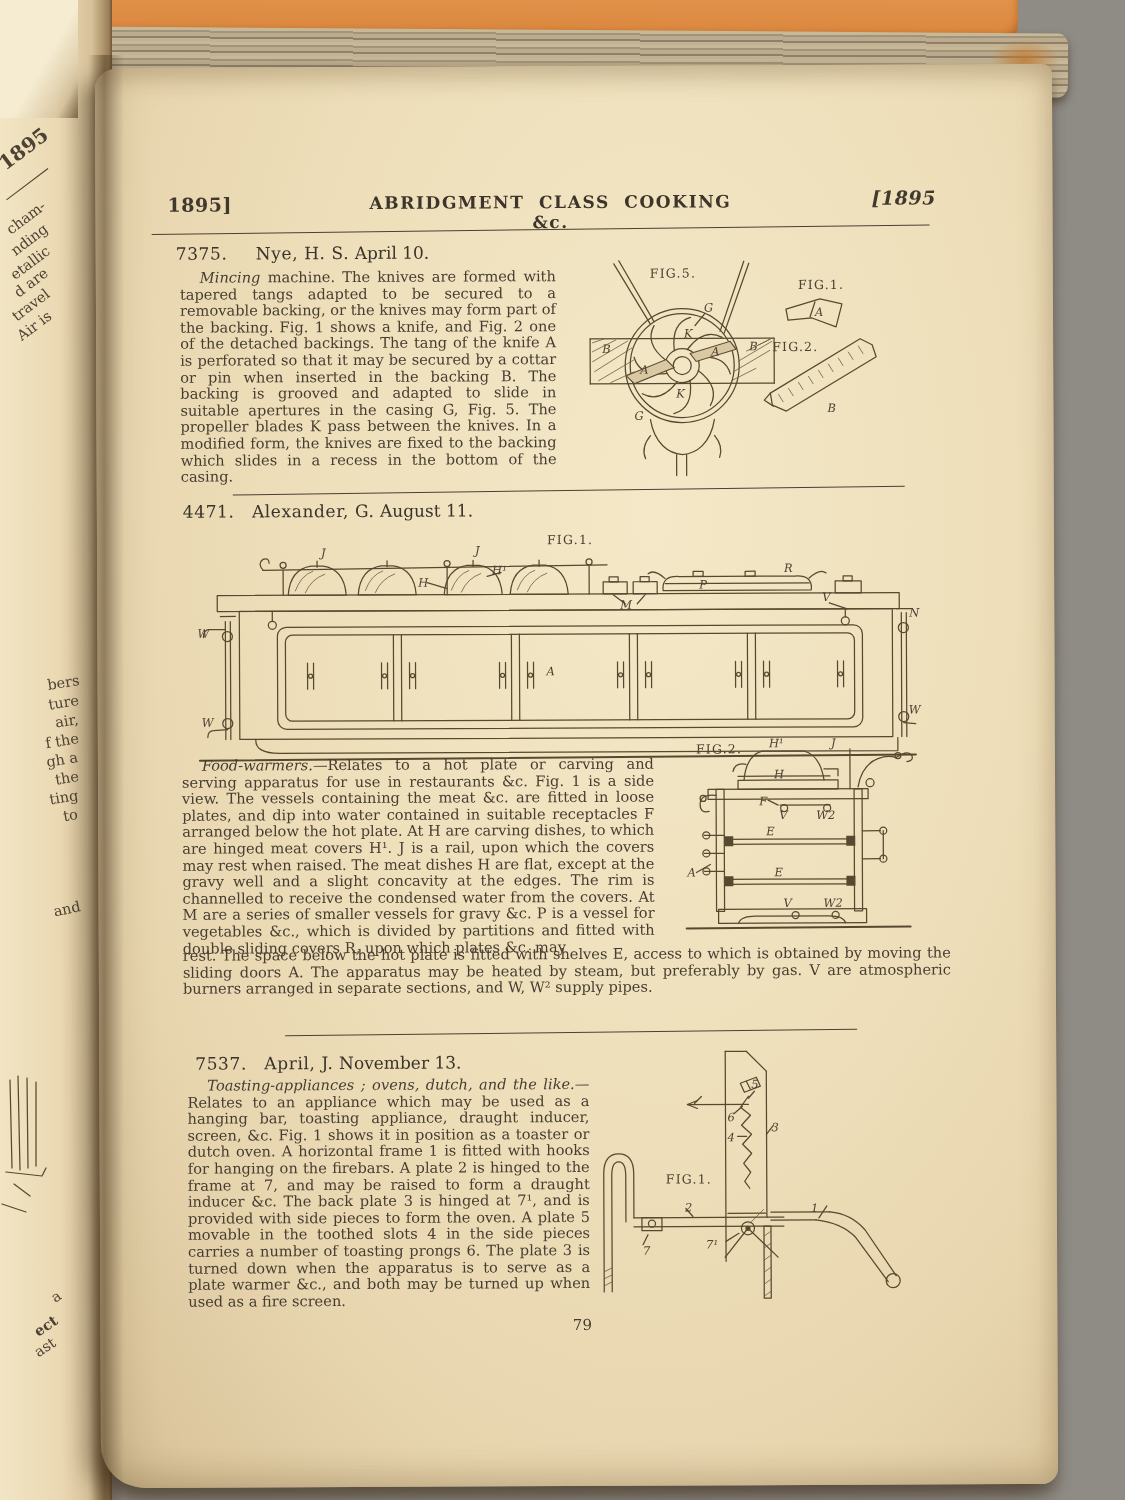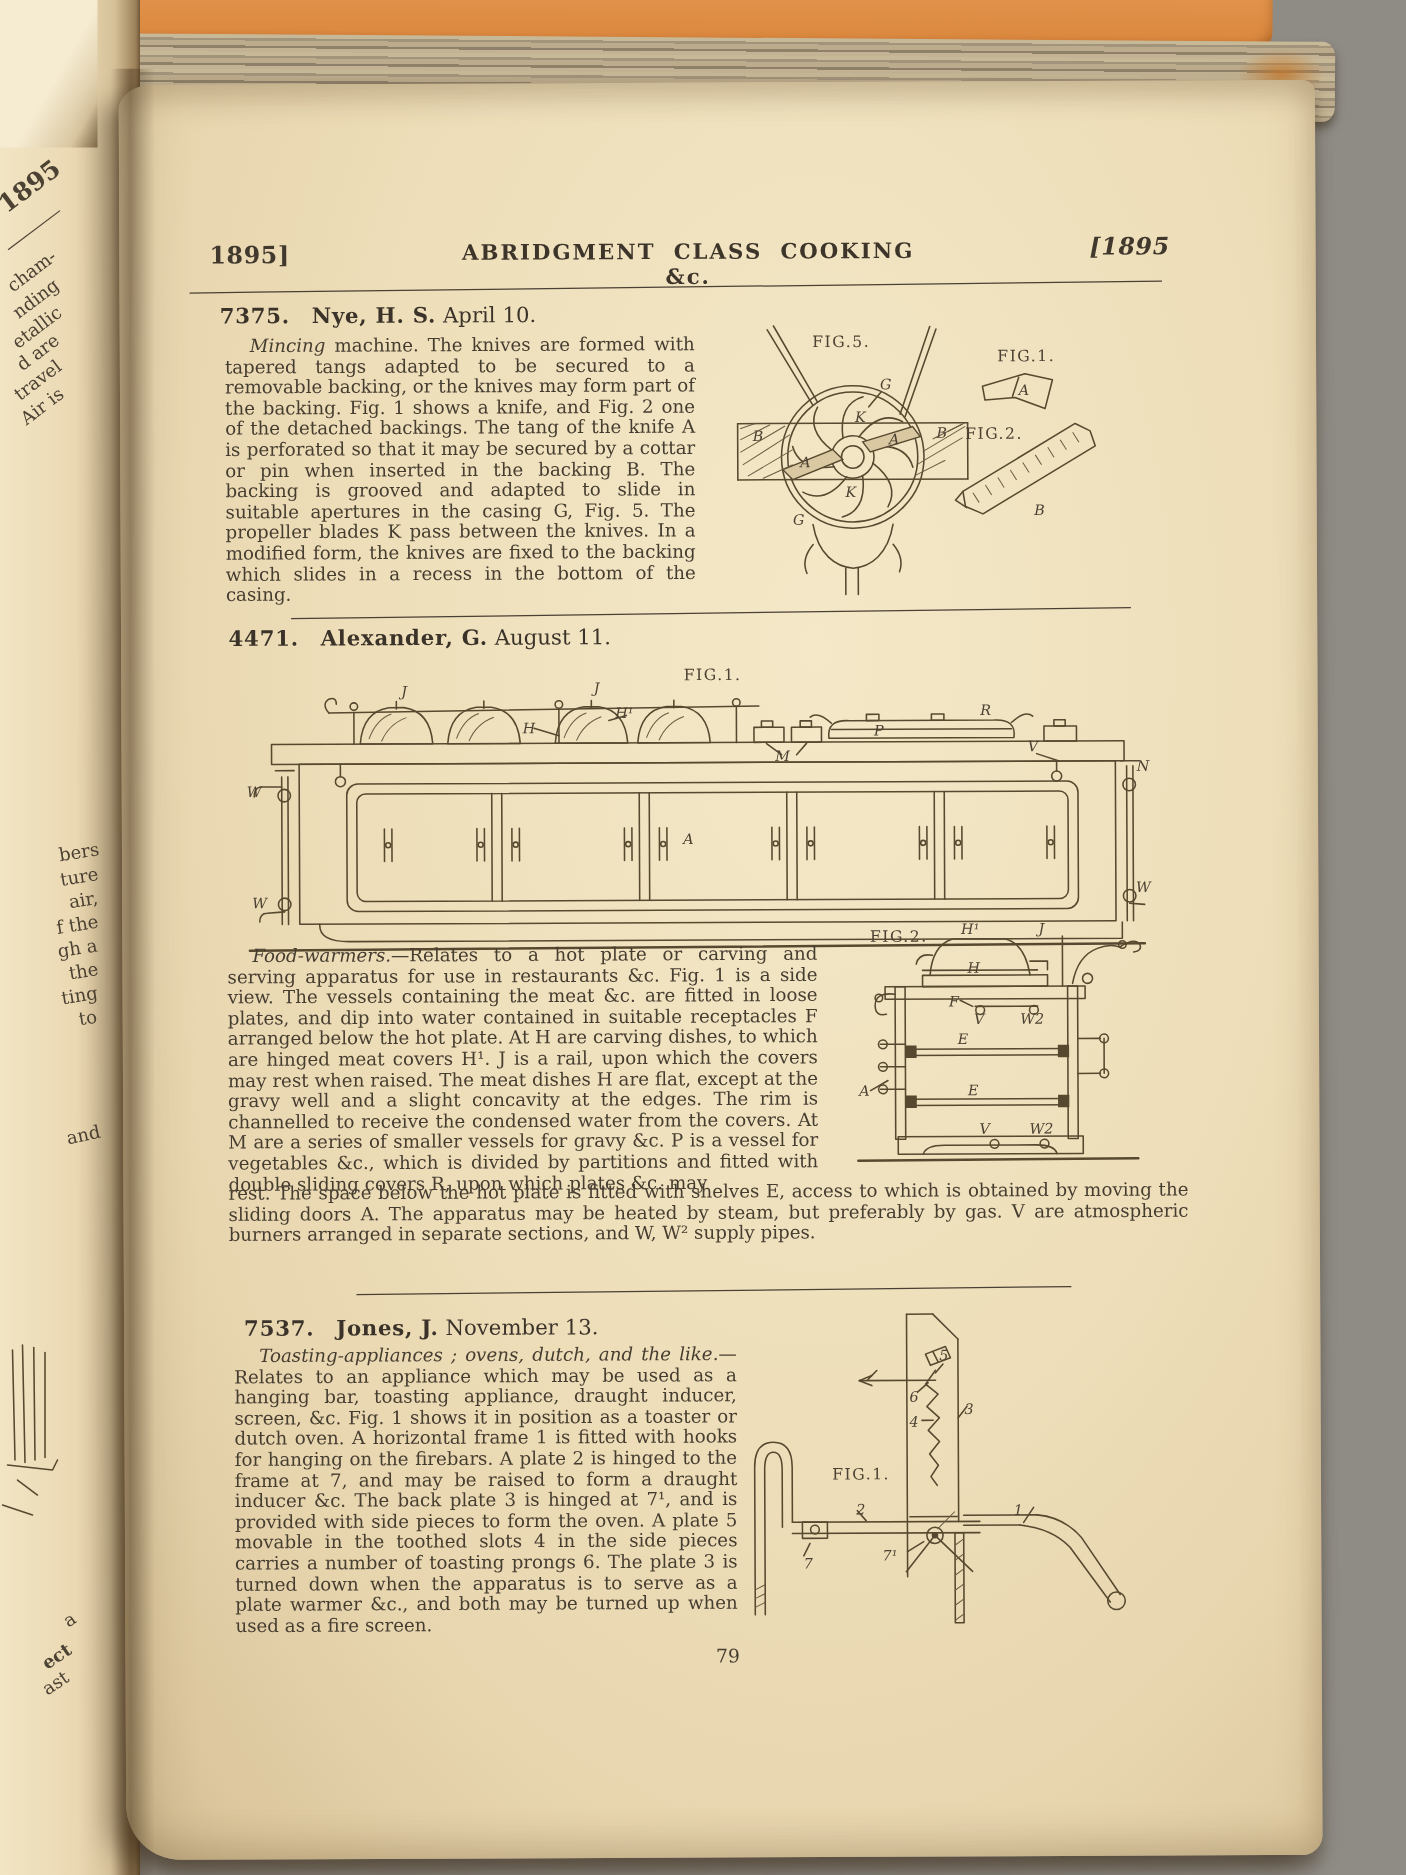--- a/index.html
+++ b/index.html
@@ -23,21 +23,21 @@
     border-radius:26px 10px 16px 44px/20px 10px 16px 44px;
     box-shadow:-16px 10px 20px rgba(60,45,25,.38),0 10px 14px rgba(60,45,25,.45),
       inset 20px 0 36px rgba(125,98,62,.22),inset -8px -12px 28px rgba(130,105,70,.22),inset 0 14px 18px rgba(120,95,60,.18);}
 
   
   .hdr{position:absolute;font-weight:bold;font-size:19px;letter-spacing:.5px;text-align:center;}
   .hdr-center{position:absolute;left:250px;top:126px;width:410px;text-align:center;font-weight:bold;
     font-size:17px;letter-spacing:1.6px;word-spacing:7px;color:#3d342a;}
   .rule{position:absolute;border-top:1.7px solid #4a4034;}
   .entry-head{position:absolute;font-size:17px;white-space:nowrap;color:#3b332a;}
-  .entry-head .num,.entry-head .name{font-weight:bold;letter-spacing:.6px;}
+  .entry-head .num,.entry-head .name{font-weight:normal;letter-spacing:.6px;}
   .entry-head .date{font-weight:normal;margin-left:0;}
   .para{position:absolute;margin:0;font-size:14.6px;line-height:16.6px;text-align:justify;text-indent:20px;color:#463d31;}
   .para.cont{text-indent:0;}
   .pageno{position:absolute;left:20px;top:1250px;width:924px;text-align:center;font-size:15px;color:#463d31;}
 
   
   svg{position:absolute;overflow:visible;}
   .sk{stroke:#57492f;stroke-width:1.25;fill:none;stroke-linecap:round;stroke-linejoin:round;}
   .sk2{stroke:#57492f;stroke-width:2;fill:none;stroke-linecap:round;}
   .thin{stroke:#6a5b42;stroke-width:.8;fill:none;}
@@ -97,21 +97,21 @@
 
   <div class="main-page">
 
     <span class="hdr" style="left:72px;top:126px;">1895]</span>
     <span class="hdr-center">ABRIDGMENT CLASS COOKING &amp;c.</span>
     <span class="hdr" style="left:776px;top:122px;font-style:italic;">[1895</span>
     <div class="rule" style="left:56px;top:163px;width:778px;transform:rotate(-.45deg);"></div>
 
     <div class="entry-head" style="left:80px;top:176px;">
       <span class="num">7375.</span>
-      <span class="name" style="margin-left:12px;">Nye, H. S.</span>
+      <span class="name" style="margin-left:23px;">Nye, H. S.</span>
       <span class="date">April 10.</span>
     </div>
     <p class="para" style="left:84px;top:202px;width:376px;"><i>Mincing</i><span> machine.  The knives are formed with tapered tangs adapted to be secured to a removable backing, or the knives may form part of the backing.  Fig. 1 shows a knife, and Fig. 2 one of the detached backings.  The tang of the knife A is perforated so that it may be secured by a cottar or pin when inserted in the backing B.  The backing is grooved and adapted to slide in suitable apertures in the casing G, Fig. 5.  The propeller blades K pass between the knives.  In a modified form, the knives are fixed to the backing which slides in a recess in the bottom of the casing.</span></p>
 
     <svg width="360" height="230" viewBox="0 0 360 230" style="left:478px;top:182px;">
       <g class="sk">
         <circle cx="108" cy="118" r="57"></circle>
           <circle cx="108" cy="118" r="52"></circle>
         <circle cx="108" cy="118" r="17"></circle>
           <circle cx="108" cy="118" r="9"></circle>
@@ -408,21 +408,21 @@
         <text x="165" y="176">W2</text>
         <text x="29" y="145">A</text>
       </svg>
 
     <p class="para cont" style="left:84px;top:880px;width:768px;">rest.  The space below the hot plate is fitted with shelves E, access to which is obtained by moving the sliding doors A.  The apparatus may be heated by steam, but preferably by gas.  V are atmospheric burners arranged in separate sections, and W, W² supply pipes.</p>
 
     <div class="rule" style="left:186px;top:966px;width:572px;transform:rotate(-.4deg);"></div>
 
     <div class="entry-head" style="left:96px;top:986px;">
       <span class="num">7537.</span>
-      <span class="name" style="margin-left:12px;">Jones, J.</span>
+      <span class="name" style="margin-left:12px;">April, J.</span>
       <span class="date">November 13.</span>
     </div>
     <p class="para" style="left:88px;top:1010px;width:402px;"><i>Toasting-appliances ; ovens, dutch, and the like.</i><span>—Relates to an appliance which may be used as a hanging bar, toasting appliance, draught inducer, screen, &amp;c.  Fig. 1 shows it in position as a toaster or dutch oven.  A horizontal frame 1 is fitted with hooks for hanging on the firebars.  A plate 2 is hinged to the frame at 7, and may be raised to form a draught inducer &amp;c.  The back plate 3 is hinged at 7¹, and is provided with side pieces to form the oven.  A plate 5 movable in the toothed slots 4 in the side pieces carries a number of toasting prongs 6.  The plate 3 is turned down when the apparatus is to serve as a plate warmer &amp;c., and both may be turned up when used as a fire screen.</span></p>
 
     <svg width="330" height="290" viewBox="0 0 330 290" style="left:498px;top:976px;">
       <g class="sk">
         <path d="M6,250 L6,132 Q6,112 21,112 Q36,112 36,132 L36,176"></path>
         <path d="M14,250 L14,134 Q14,120 21,120 Q28,120 28,134 L28,180"></path>
         <line x1="36" y1="176" x2="186" y2="176"></line>
           <line x1="36" y1="185" x2="186" y2="185"></line>

